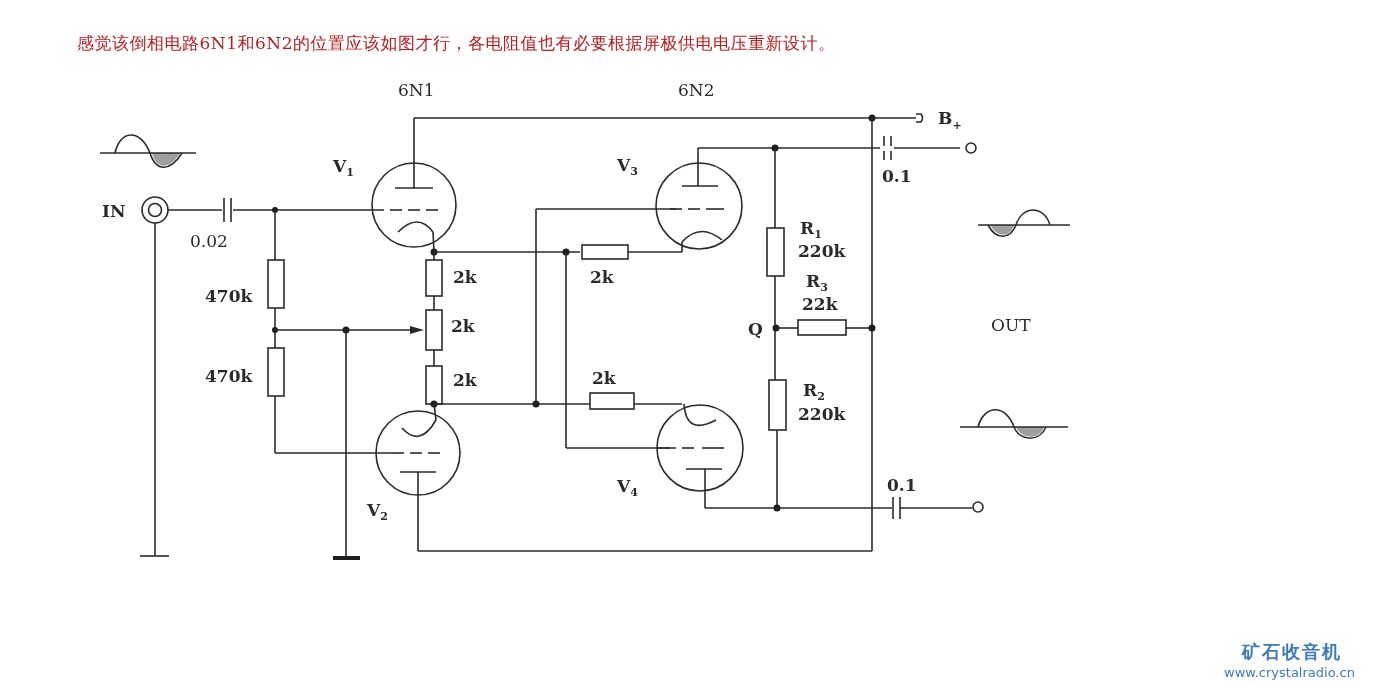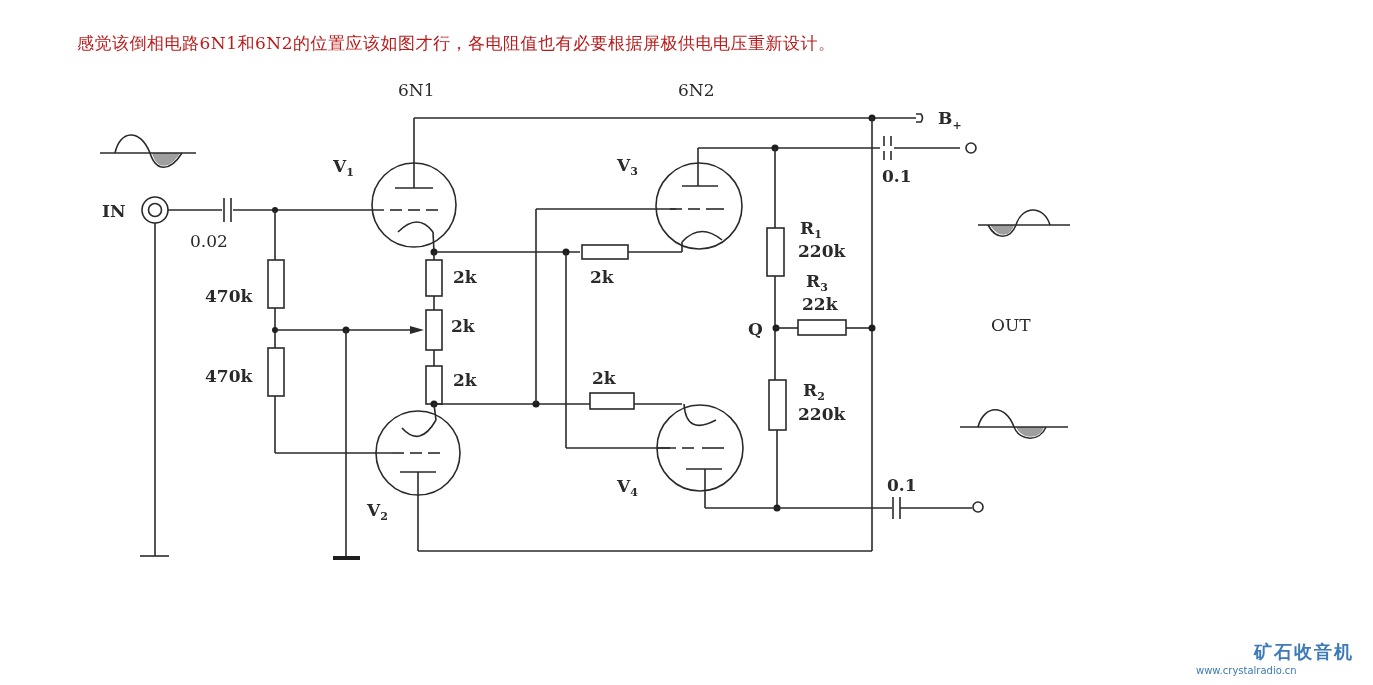--- a/index.html
+++ b/index.html
@@ -13,25 +13,25 @@
   .w { stroke: #2a2a2a; stroke-width: 1.6; fill: none; }
   .tube { stroke: #2a2a2a; stroke-width: 1.6; fill: none; }
   .res { stroke: #2a2a2a; stroke-width: 1.6; fill: #ffffff; }
   .dot { fill: #1e1e1e; }
   .lbl { font-family: "DejaVu Serif", "Liberation Serif", serif; fill: #2a2a2a; font-size: 17px; }
   .lbl-b { font-family: "DejaVu Serif", "Liberation Serif", serif; fill: #2a2a2a; font-size: 17px; font-weight: bold; }
   .sub { font-size: 11px; }
   .wm1 {
     position: absolute; left: 1242px; top: 640px;
     font-family: "DejaVu Sans", sans-serif; font-weight: bold;
-    font-size: 18px; color: #3d7ab8; letter-spacing: 2px; margin-left: 12px;
+    font-size: 18px; color: #3d7ab8; letter-spacing: 2px;
   }
   .wm2 {
-    position: absolute; left: 1196px; top: 665px;
-    font-family: "DejaVu Sans", sans-serif; font-size: 10px; color: #3d7ab8;
+    position: absolute; left: 1224px; top: 665px;
+    font-family: "DejaVu Sans", sans-serif; font-size: 13px; color: #3d7ab8;
   }
 </style>
 </head>
 <body>
 
 <div class="caption">感觉该倒相电路6N1和6N2的位置应该如图才行，各电阻值也有必要根据屏极供电电压重新设计。</div>
 
 <svg id="schematic" width="1373" height="685" viewBox="0 0 1373 685">
 
   <g>

